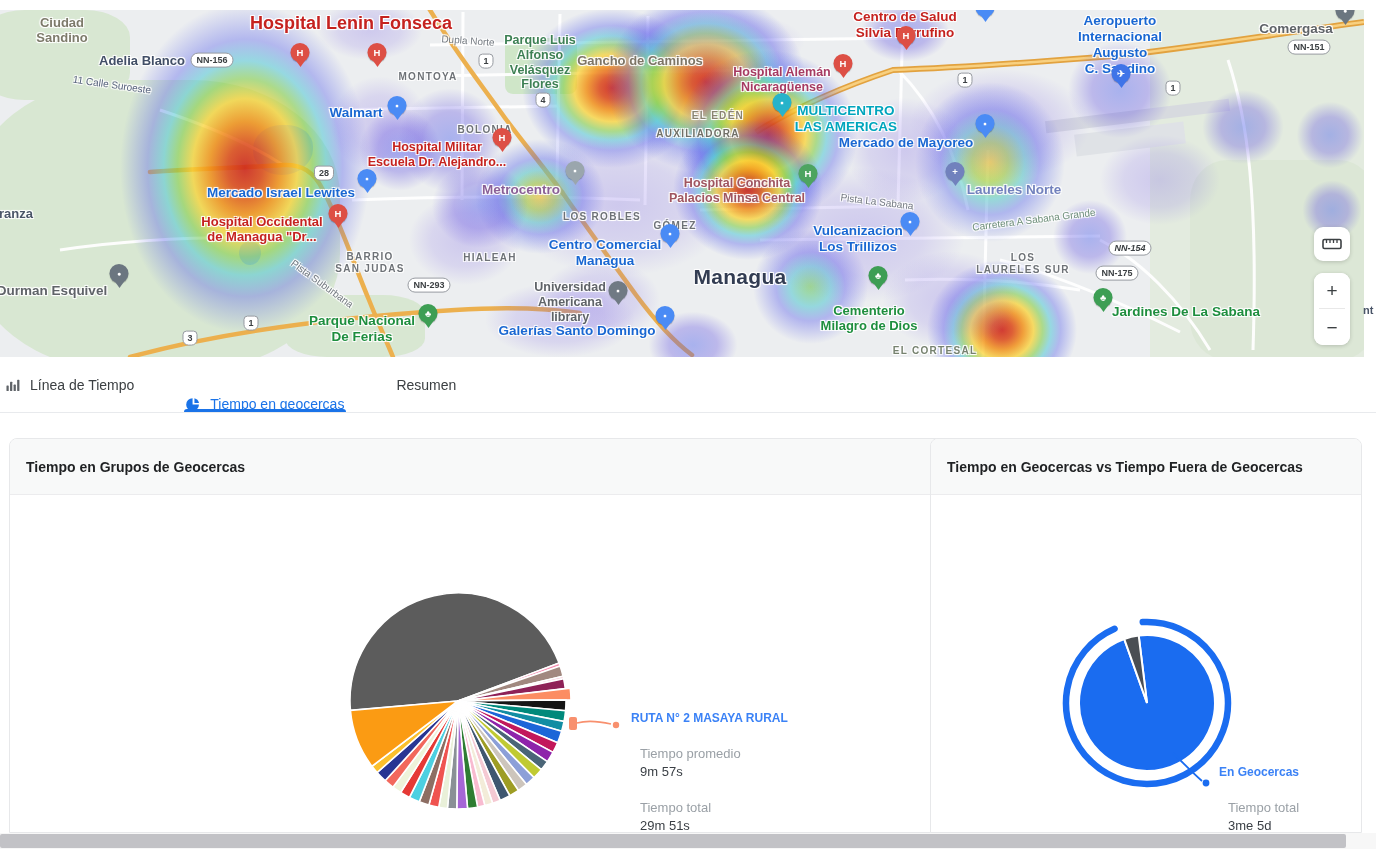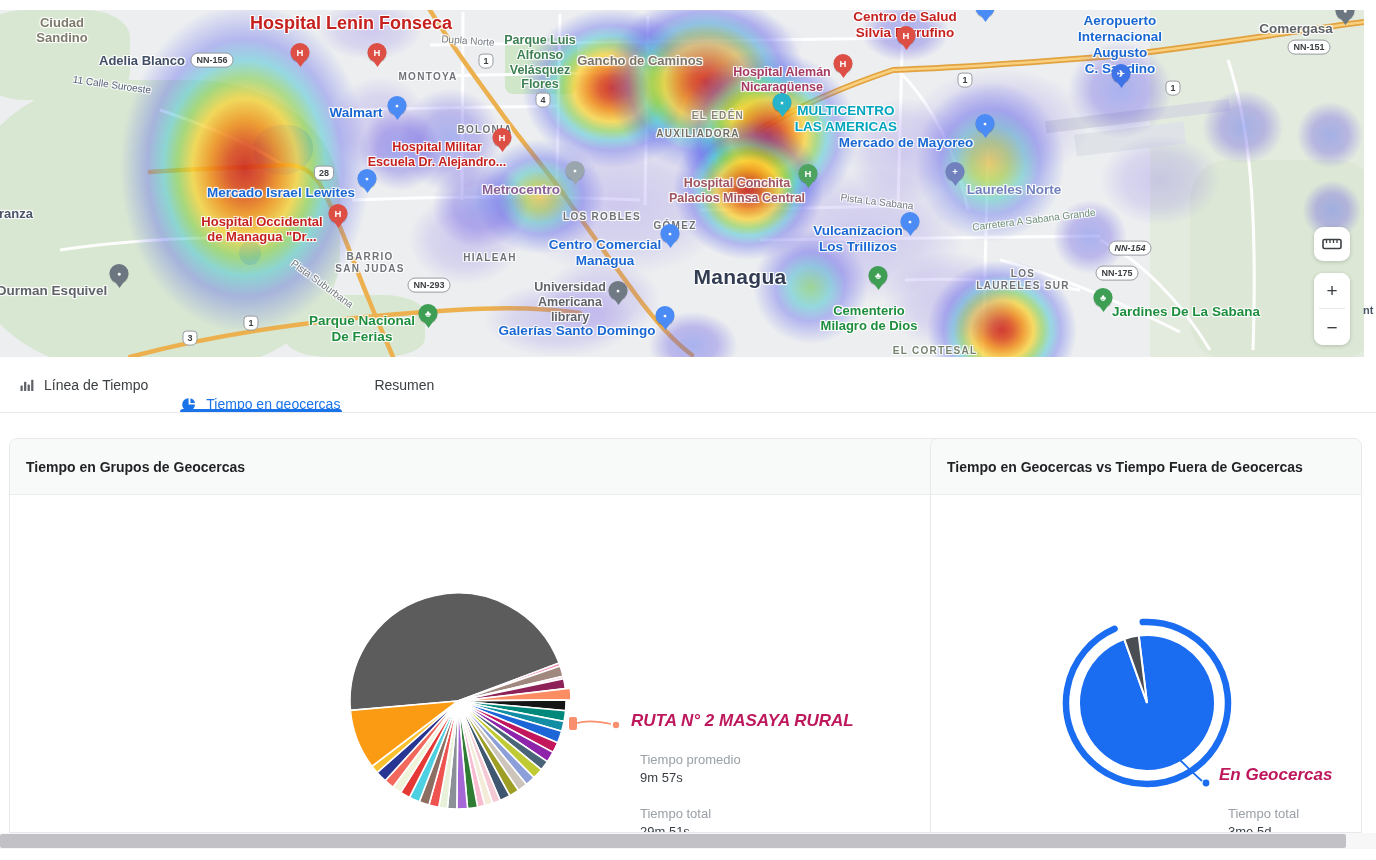--- a/index.html
+++ b/index.html
@@ -52,41 +52,41 @@
   .zoompill { position:absolute; left:1314px; top:263px; width:36px; height:72px; background:#fff;
         border-radius:9px; box-shadow:0 1px 4px rgba(0,0,0,.18); overflow:hidden; }
   .zoompill button { display:block; width:100%; height:36px; background:#fff; border:none; cursor:pointer;
         font-size:19px; color:#3c4043; }
   .zoompill .sep { height:1px; background:#e8e8e8; margin:0 5px; position:relative; top:-1px; }
 
   .edge-text { position:absolute; left:1363px; top:304px; font-size:11px; color:#4a5568; font-weight:600; }
 
   
   .tabbar { position:absolute; left:0; top:357px; width:1376px; height:56px; background:#fff;
-        border-bottom:1px solid #e8eaed; display:flex; align-items:stretch; gap:30px; padding-left:18px; }
+        border-bottom:1px solid #e8eaed; display:flex; align-items:stretch; gap:48px; padding-left:4px; }
   .tab { display:inline-flex; align-items:center; gap:9px; font-size:14px; color:#3c4043;
         cursor:pointer; position:relative; padding:0 2px; }
   .tab .icon { display:inline-flex; }
   .tab.active { color:#1a73e8; font-weight:500;align-items:flex-end; }
   .tab.active::after { content:""; position:absolute; left:0; right:0; bottom:0; height:3px;
         background:#1a73e8; border-radius:3px 3px 0 0; }
   .badge { background:#ecedef; color:#5f6368; font-size:11px; font-weight:600; border-radius:4px;
         padding:3px 8px; }
 
   
   .panel { position:absolute; top:438px; height:395px; background:#fff; border:1px solid #e7e8ea;
         border-radius:8px 8px 0 0; overflow:hidden; }
   .panel-left  { left:9px;   width:988px; }
   .panel-right { left:930px; width:432px; }
   .panel-header { height:56px; background:#f8f9f9; border-bottom:1px solid #ececee;
         display:flex; align-items:center; padding:0 16px; }
   .panel-header h2 { font-size:14px; font-weight:700; color:#1f2123; }
 
   .callout { position:absolute; }
-  .c-title { font-size:17px; font-weight:700; color:#be185d;font-style:italic; }
+  .c-title { font-size:12px; font-weight:700; color:#3b82f6; }
   .c-rows { margin-left:9px; margin-top:7px; }
   .c-label { font-size:13px; color:#9aa0a6; margin-top:21px; }
   .c-value { font-size:13px; color:#3a3f45; margin-top:3px; }
   .leader { position:absolute; overflow:visible; }
 
   .pie-svg { position:absolute; }
 
   
   .hscroll { position:absolute; left:0; top:833px; width:1376px; height:16px; background:#f7f7f7; }
   .hthumb { position:absolute; left:0; top:1px; width:1346px; height:14px; background:#c2c2c6; border-radius:2px; }
@@ -238,21 +238,21 @@
 Los Trillizos</span>
         <span class="ml poi-gray" style="left: 570px; top: 292px; transform: translate(-50%, -50%);">Universidad
 Americana
 library</span>
         <span class="ml poi-blue" style="left: 577px; top: 321px; transform: translate(-50%, -50%); font-size: 13.5px;">Galerías Santo Domingo</span>
         <span class="ml poi-green" style="left: 869px; top: 308px; transform: translate(-50%, -50%); font-size: 13px;">Cementerio
 Milagro de Dios</span>
         <span class="ml area" style="left: 935px; top: 341px; transform: translate(-50%, -50%); color: rgb(118, 130, 111);">EL CORTESAL</span>
         <span class="ml poi-bluegray" style="left: 1014px; top: 180px; transform: translate(-50%, -50%); font-size: 13.5px;">Laureles Norte</span>
         <span class="ml road" style="left: 1034px; top: 210px; transform: translate(-50%, -50%) rotate(-7deg); color: rgb(110, 143, 121);">Carretera A Sabana Grande</span>
-        <span class="ml area" style="left: 1023px; top: 254px; transform: translate(-50%, -50%); color: rgb(110, 114, 119); margin-top: 16px;">LOS
+        <span class="ml area" style="left: 1023px; top: 254px; transform: translate(-50%, -50%); color: rgb(110, 114, 119);">LOS
 LAURELES SUR</span>
         <span class="ml shield" style="left: 1130px; top: 238px; transform: translate(-50%, -50%); font-style: italic;">NN-154</span>
         <span class="ml shield" style="left: 1117px; top: 263px; transform: translate(-50%, -50%);">NN-175</span>
         <span class="ml poi-green" style="left: 1186px; top: 302px; transform: translate(-50%, -50%); font-size: 13.5px;">Jardines De La Sabana</span>
         <div class="pin" style="--c: #dd4f45; left: 300px; top: 57px;">
           <span class="ball" style="">H</span>
           <span class="tip"></span>
         </div>
         <div class="pin" style="--c: #dd4f45; left: 377px; top: 57px;">
           <span class="ball" style="">H</span>

